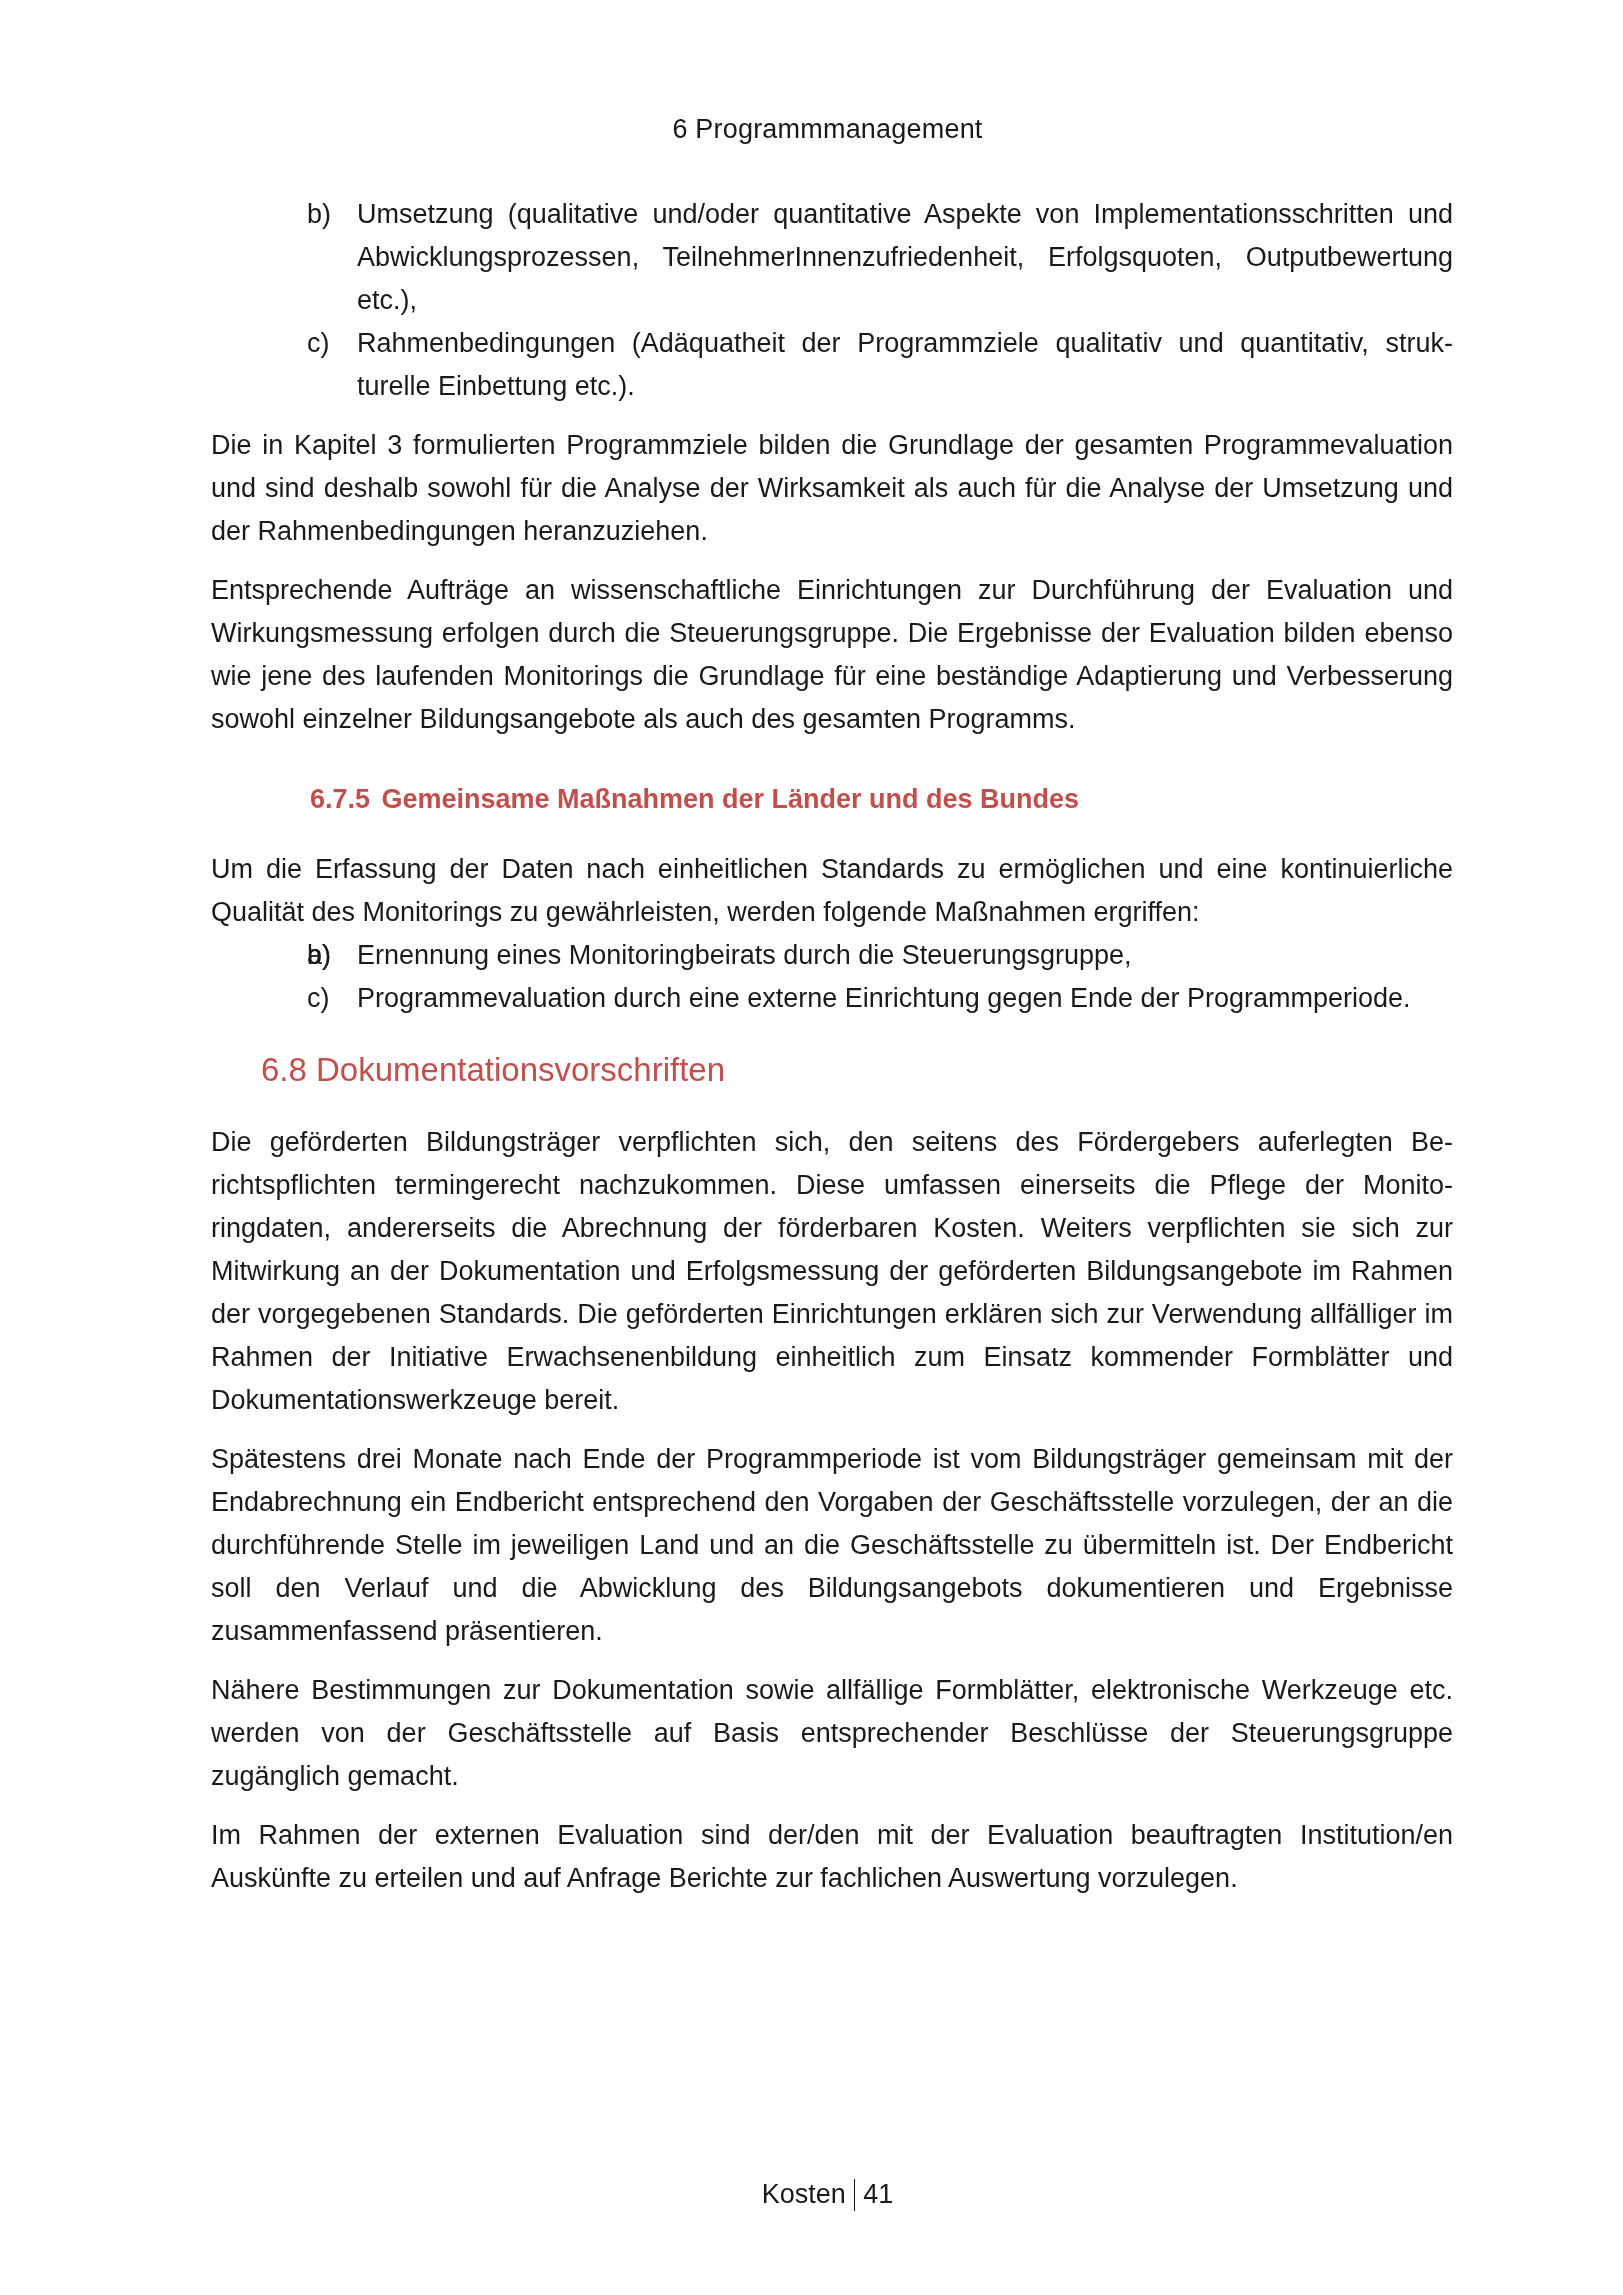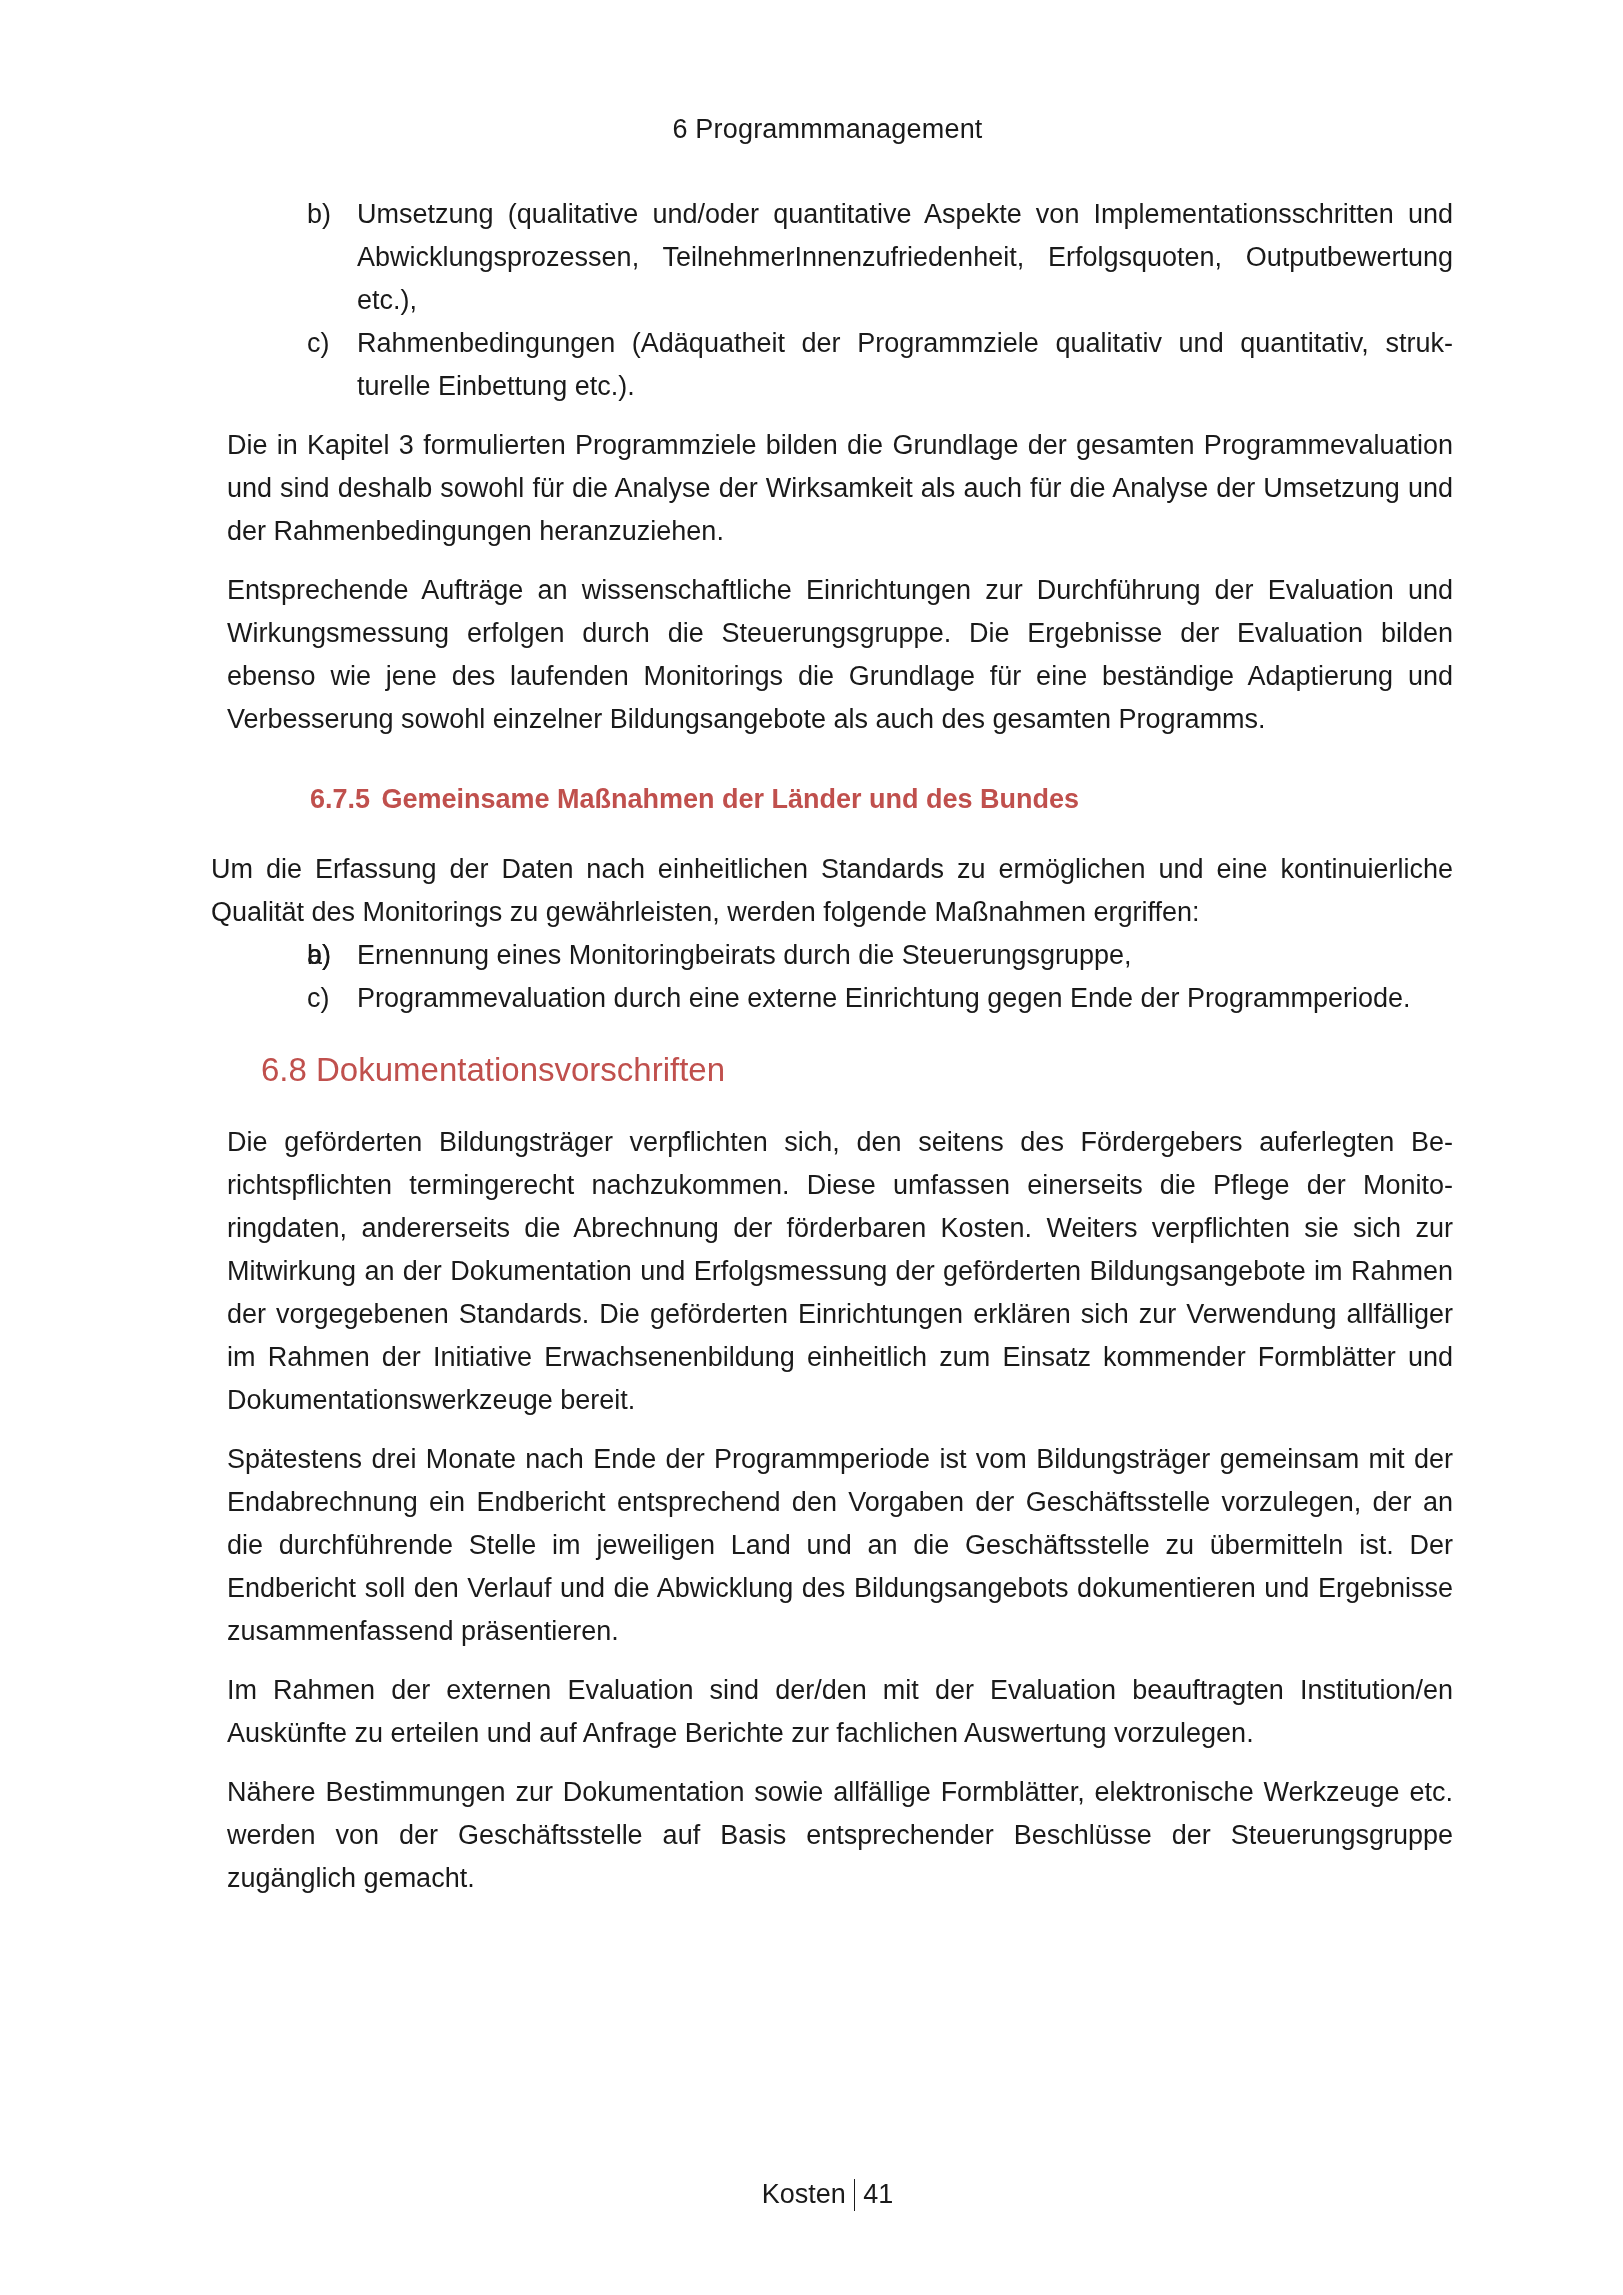--- a/index.html
+++ b/index.html
@@ -3,21 +3,21 @@
 <meta charset="utf-8">
 <style>
   html, body { margin: 0; padding: 0; background: #ffffff; }
   body { width: 1623px; height: 2295px; position: relative; overflow: hidden;
          font-family: "Liberation Sans", sans-serif; color: #1a1a1a; }
   .page { position: absolute; left: 16px; top: 0; width: 1623px; height: 1793px; }
   .running-header { position: absolute; top: 114px; left: 0; width: 1623px; text-align: center;
          font-size: 27px; letter-spacing: 0.2px; }
   .content { position: absolute; left: 195px; top: 193px; width: 1242px; }
   p, li { font-size: 27px; line-height: 43px; margin: 0; text-align: justify; }
-  .para { margin-bottom: 16px; margin-left: 16px; }
+  .para { margin-bottom: 16px; }
   ol.alpha { list-style: none; margin: 0 0 16px 0; padding: 0; }
   ol.alpha li { position: relative; padding-left: 146px; }
   ol.alpha li .marker { position: absolute; left: 96px; top: 0; }
   .h3 { color: #c0504d; font-weight: bold; font-size: 27px; margin: 37px 0 28px 99px; line-height: 42px; }
   .h3 .num { margin-right: 11.4px; }
   .h2 { color: #c0504d; font-size: 33px; line-height: 45px; margin: 27px 0 29px 50px; font-weight: normal; }
   .footer { position: absolute; top: 2179px; left: 0; width: 1623px; text-align: center; font-size: 27px; }
   .footer .sep { display: inline-block; width: 1.6px; height: 32px; background: #1a1a1a; vertical-align: -8px; margin: 0 8px; }
 </style>
 </head>
@@ -43,21 +43,21 @@
     <ol class="alpha">
       <li><span class="marker">a)</span></li>
       <li><span class="marker">b)</span><span>Ernennung eines Monitoringbeirats durch die Steuerungsgruppe,</span></li>
       <li><span class="marker">c)</span><span>Programmevaluation durch eine externe Einrichtung gegen Ende der Programmperiode.</span></li>
     </ol>
 
     <h2 class="h2">6.8 Dokumentationsvorschriften</h2>
 
     <p class="para">Die geförderten Bildungsträger verpflichten sich, den seitens des Fördergebers auferlegten Be­richtspflichten termingerecht nachzukommen. Diese umfassen einerseits die Pflege der Monito­ringdaten, andererseits die Abrechnung der förderbaren Kosten. Weiters verpflichten sie sich zur Mitwirkung an der Dokumentation und Erfolgsmessung der geförderten Bildungsangebote im Rah­men der vorgegebenen Standards. Die geförderten Einrichtungen erklären sich zur Verwendung allfälliger im Rahmen der Initiative Erwachsenenbildung einheitlich zum Einsatz kommender Form­blätter und Dokumentationswerkzeuge bereit.</p>
     <p class="para">Spätestens drei Monate nach Ende der Programmperiode ist vom Bildungsträger gemeinsam mit der Endabrechnung ein Endbericht entsprechend den Vorgaben der Geschäftsstelle vorzulegen, der an die durchführende Stelle im jeweiligen Land und an die Geschäftsstelle zu übermitteln ist. Der Endbericht soll den Verlauf und die Abwicklung des Bildungsangebots dokumentieren und Ergebnis­se zusammenfassend präsentieren.</p>
+    <p class="para">Nähere Bestimmungen zur Dokumentation sowie allfällige Formblätter, elektronische Werkzeuge etc. werden von der Geschäftsstelle auf Basis entsprechender Beschlüsse der Steuerungsgruppe zugänglich gemacht.</p>
     <p class="para">Im Rahmen der externen Evaluation sind der/den mit der Evaluation beauftragten Institution/en Auskünfte zu erteilen und auf Anfrage Berichte zur fachlichen Auswertung vorzulegen.</p>
-    <p class="para">Nähere Bestimmungen zur Dokumentation sowie allfällige Formblätter, elektronische Werkzeuge etc. werden von der Geschäftsstelle auf Basis entsprechender Beschlüsse der Steuerungsgruppe zugänglich gemacht.</p>
   </div>
 
   <div class="footer">
     <span>Kosten</span><span class="sep"></span><span>41</span>
   </div>
 </div>
 
 
 </body></html>

